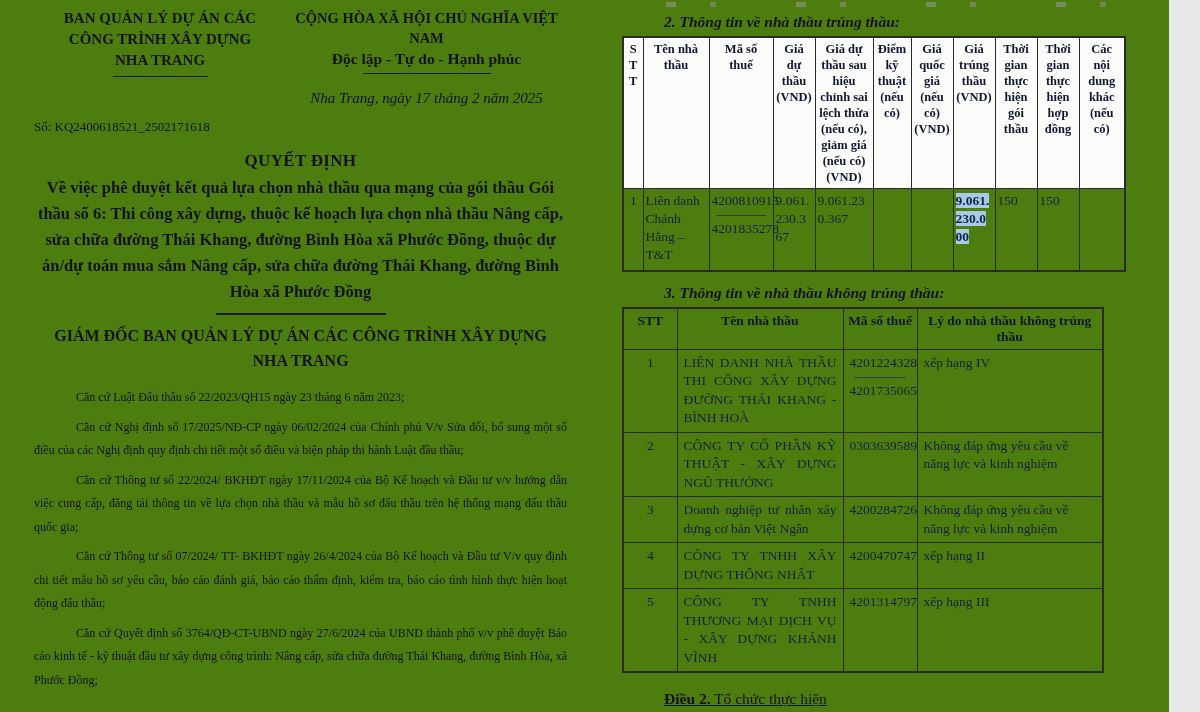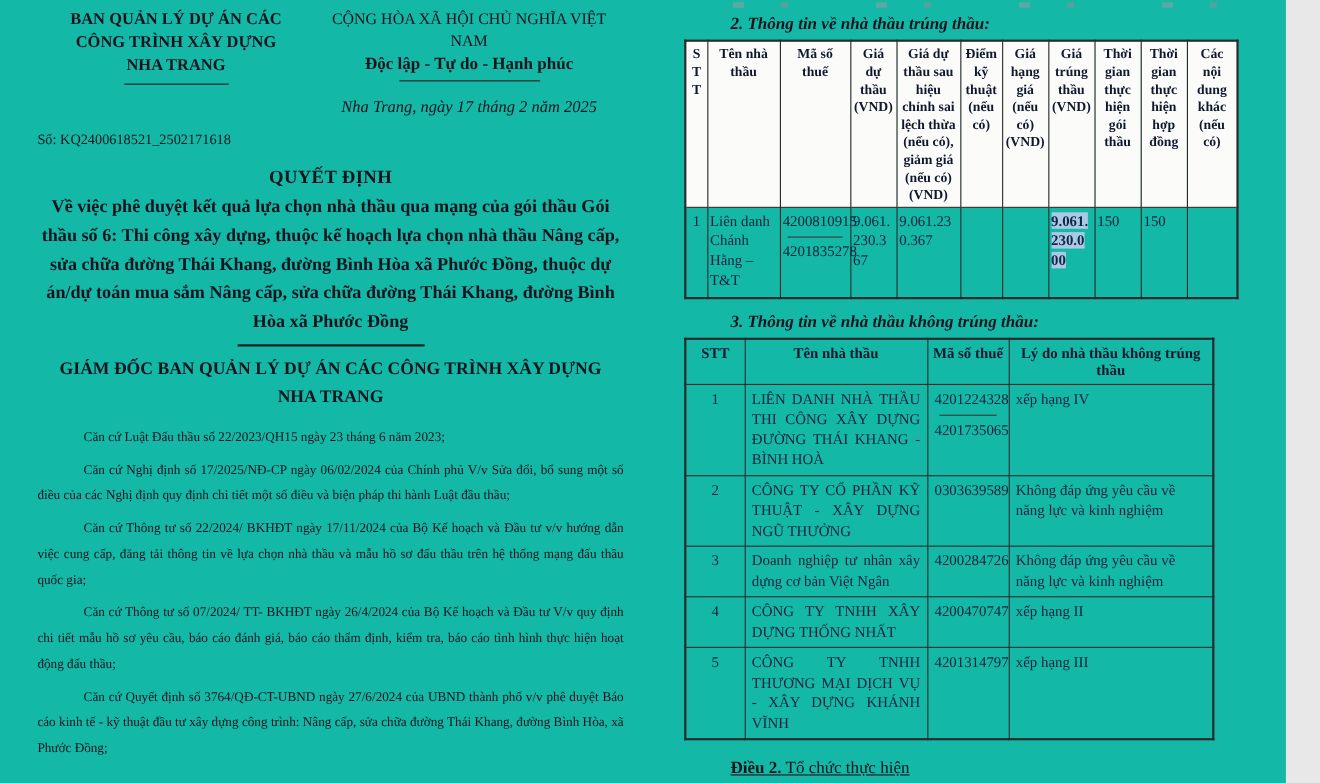--- a/index.html
+++ b/index.html
@@ -1,28 +1,28 @@
 <!DOCTYPE html>
 <html><head>
 <meta charset="utf-8">
 <style>
   * { margin:0; padding:0; box-sizing:border-box; }
   html,body { width:1200px; height:712px; overflow:hidden; background:#e8e8e8;
               font-family:"Liberation Serif", serif; color:#14141f; }
-  .page { position:absolute; top:0; background:#14b8a6; height:712px; }
+  .page { position:absolute; top:0; background:#4d7c0f; height:712px; }
   #left-page  { left:0; width:607px; padding:8px 40px 0 34px; }
   #page-divider { position:absolute; top:0; left:607px; width:14px; height:712px;
                   background:linear-gradient(90deg,#bdbdbd,#d9d9d9 50%,#c4c4c4); }
   #right-page { left:590px; width:579px; padding:2px 28px 0 32px; }
 
   
   .hdr { display:flex; }
   .hdr-left { width:252px; text-align:center; font-weight:bold; font-size:15px; line-height:21px; }
   .hdr-right { flex:1; text-align:center; }
-  .hdr-right .nat1 { font-weight:normal; font-size:14.5px; line-height:20px; }
+  .hdr-right .nat1 { font-weight:bold; font-size:14.5px; line-height:20px; }
   .hdr-right .nat2 { font-weight:bold; font-size:15.5px; line-height:22px; }
   .rule { border-top:1.5px solid #1d1d1d; }
   .rule-org { width:95px; margin:5px auto 0; }
   .rule-nat { width:128px; margin:3px auto 0; }
   .dateline { font-style:italic; font-size:15px; margin-top:16px; }
   .doc-number { font-size:13px; margin-top:12px; }
   .doc-title { text-align:center; font-weight:bold; font-size:17px; margin-top:16px; letter-spacing:.3px; }
   .doc-subtitle { text-align:center; font-weight:bold; font-size:16.5px; line-height:26px; margin-top:4px; }
   .rule-title { width:170px; margin:8px auto 0; border-top:2px solid #1d1d1d; }
   .authority { text-align:center; font-weight:bold; font-size:16px; line-height:25px; margin-top:8px; padding:0 6px; }
@@ -110,21 +110,21 @@
         <col style="width:46px">
     </colgroup>
     <tbody>
         <tr>
       <th class="brk">STT</th>
       <th>Tên nhà thầu</th>
       <th>Mã số thuế</th>
       <th>Giá dự thầu (VND)</th>
       <th>Giá dự thầu sau hiệu chỉnh sai lệch thừa (nếu có), giảm giá (nếu có) (VND)</th>
       <th>Điểm kỹ thuật (nếu có)</th>
-      <th>Giá hạng giá (nếu có) (VND)</th>
+      <th>Giá quốc giá (nếu có) (VND)</th>
       <th>Giá trúng thầu (VND)</th>
       <th>Thời gian thực hiện gói thầu</th>
       <th>Thời gian thực hiện hợp đồng</th>
       <th>Các nội dung khác (nếu có)</th>
     </tr>
     <tr style="height:82px">
       <td class="cell-stt">1</td>
       <td>Liên danh Chánh Hằng – T&amp;T</td>
       <td style="text-align:center">
         <div>4200810915</div>

